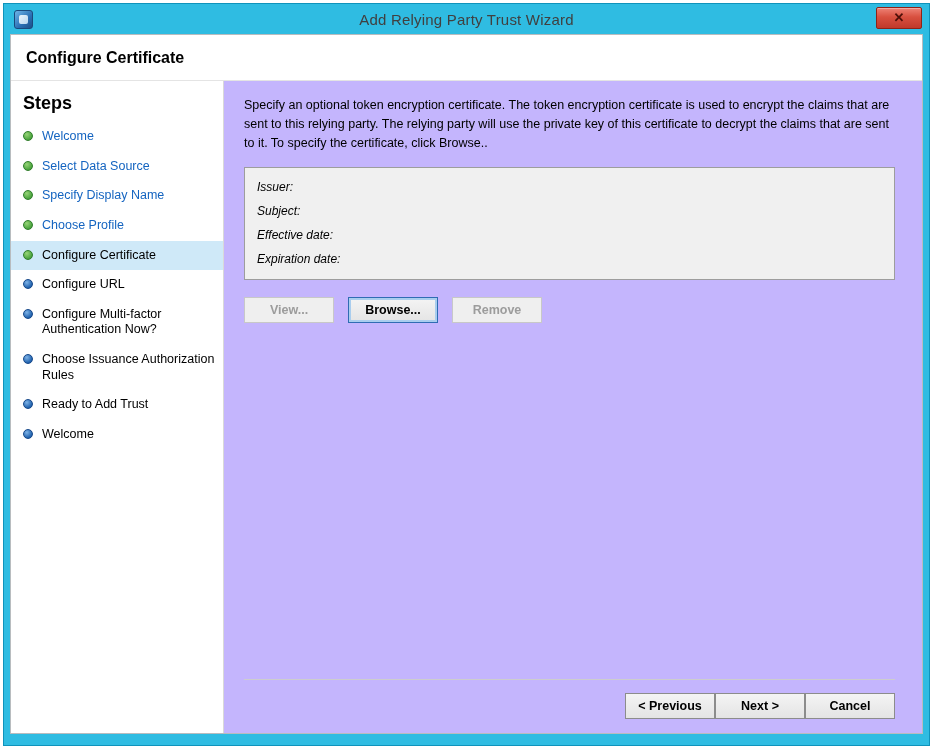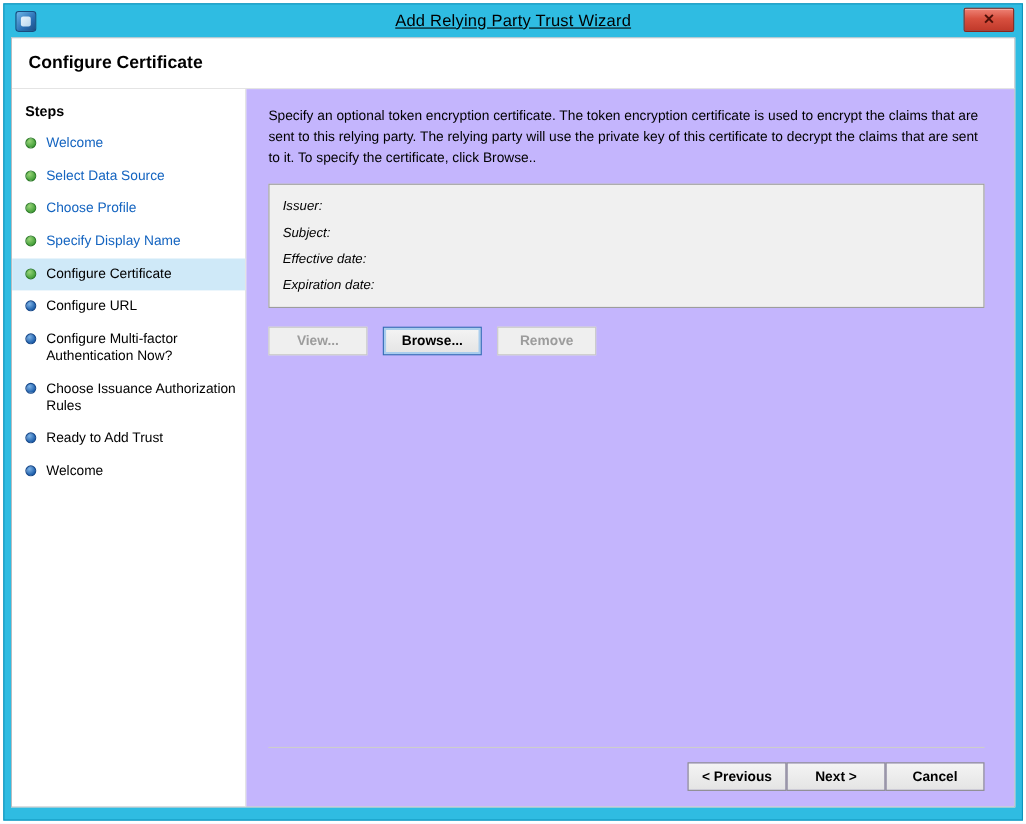--- a/index.html
+++ b/index.html
@@ -32,21 +32,21 @@
     border: 1px solid #1a4a7d;
     position: relative;
   }
   .app-icon::after {
     content: ""; position: absolute; left: 4px; top: 4px;
     width: 9px; height: 9px; border-radius: 2px;
     background: linear-gradient(135deg, #eaf4fc, #b9d7ef);
   }
   .titlebar .title {
     position: absolute; left: 0; right: 0; text-align: center;
-    font-size: 15px; color: #000000; letter-spacing: 0.2px; text-decoration: underline;
+    font-size: 15px; color: #404040; letter-spacing: 0.2px;
   }
   .close-btn {
     position: absolute; right: 7px; top: 3px;
     width: 46px; height: 22px;
     background: linear-gradient(#ee8275 0%, #d8503f 45%, #c0392a 100%);
     border: 1px solid #8e2317; border-radius: 2px;
     color: #4d0f08; font-weight: bold; font-size: 13px; line-height: 18px;
     text-align: center; cursor: pointer; padding: 0;
     font-family: "Liberation Sans", sans-serif;
     box-shadow: inset 0 1px 0 rgba(255,255,255,0.35);
@@ -74,21 +74,21 @@
 
   
   .sidebar {
     width: 213px; flex: 0 0 auto;
     background: #ffffff;
     border-right: 1px solid #d9d9d9;
     padding-top: 8px;
     overflow: hidden;
   }
   .steps-title {
-    font-weight: bold; font-size: 13px; color: #000;
+    font-weight: bold; font-size: 18px; color: #000;
     padding: 4px 12px 8px 12px;
   }
   .steps { list-style: none; margin: 0; padding: 0; }
   .step {
     display: flex; align-items: flex-start; gap: 9px;
     padding: 7px 8px 7px 12px;
     font-size: 12.5px; line-height: 1.25;
     cursor: default;
   }
   .bullet {
@@ -189,25 +189,25 @@
           <li class="step done">
             <span class="bullet green"></span>
             <span class="step-label">Welcome</span>
           </li>
           <li class="step done">
             <span class="bullet green"></span>
             <span class="step-label">Select Data Source</span>
           </li>
           <li class="step done">
             <span class="bullet green"></span>
+            <span class="step-label">Specify Display Name</span>
+          </li>
+          <li class="step done">
+            <span class="bullet green"></span>
             <span class="step-label">Choose Profile</span>
-          </li>
-          <li class="step done">
-            <span class="bullet green"></span>
-            <span class="step-label">Specify Display Name</span>
           </li>
           <li class="step current">
             <span class="bullet green"></span>
             <span class="step-label">Configure Certificate</span>
           </li>
           <li class="step pending">
             <span class="bullet blue"></span>
             <span class="step-label">Configure URL</span>
           </li>
           <li class="step pending">

